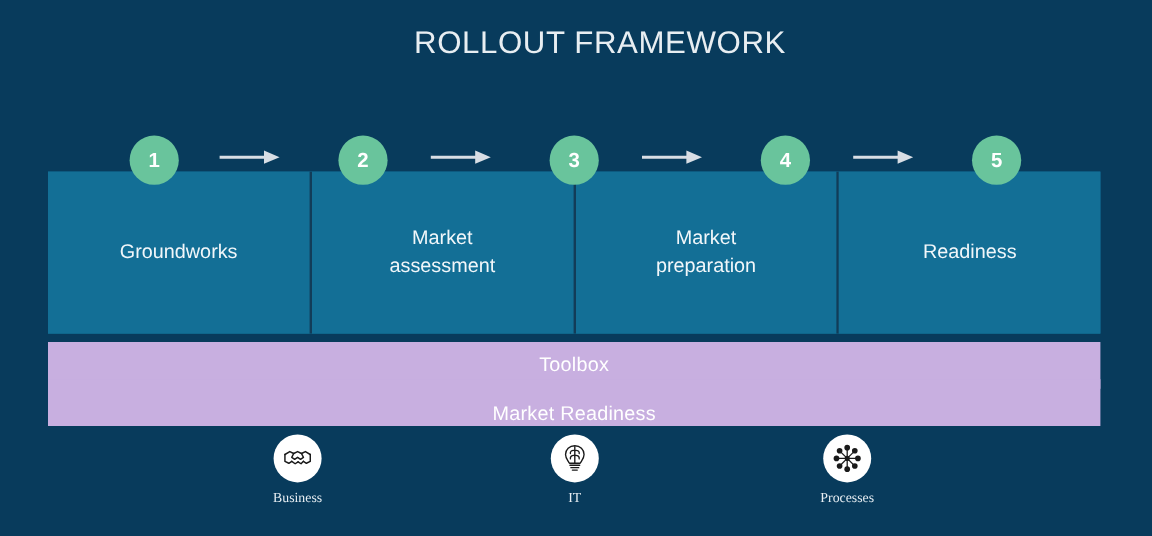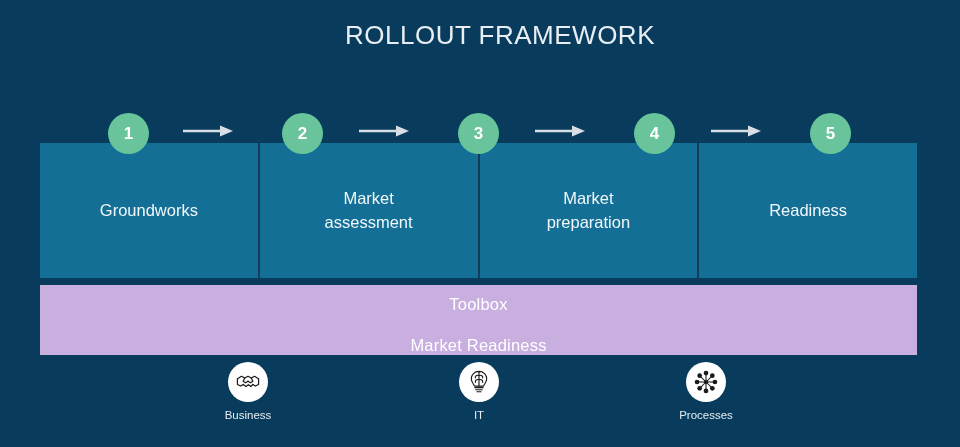--- a/index.html
+++ b/index.html
@@ -127,20 +127,21 @@
     justify-content: center;
     box-sizing: border-box;
   }
   .dimension-label {
     margin-top: 7px;
     color: #e6edf2;
     font-size: 11.5px;
     font-weight: 400;
     text-align: center;
     white-space: nowrap;
+    font-family: Liberation Serif, serif;
   }
 </style>
 </head>
 <body>
 
 <div id="stage">
 
   <div id="page-title">ROLLOUT FRAMEWORK</div>
 
   <div id="phase-band">

